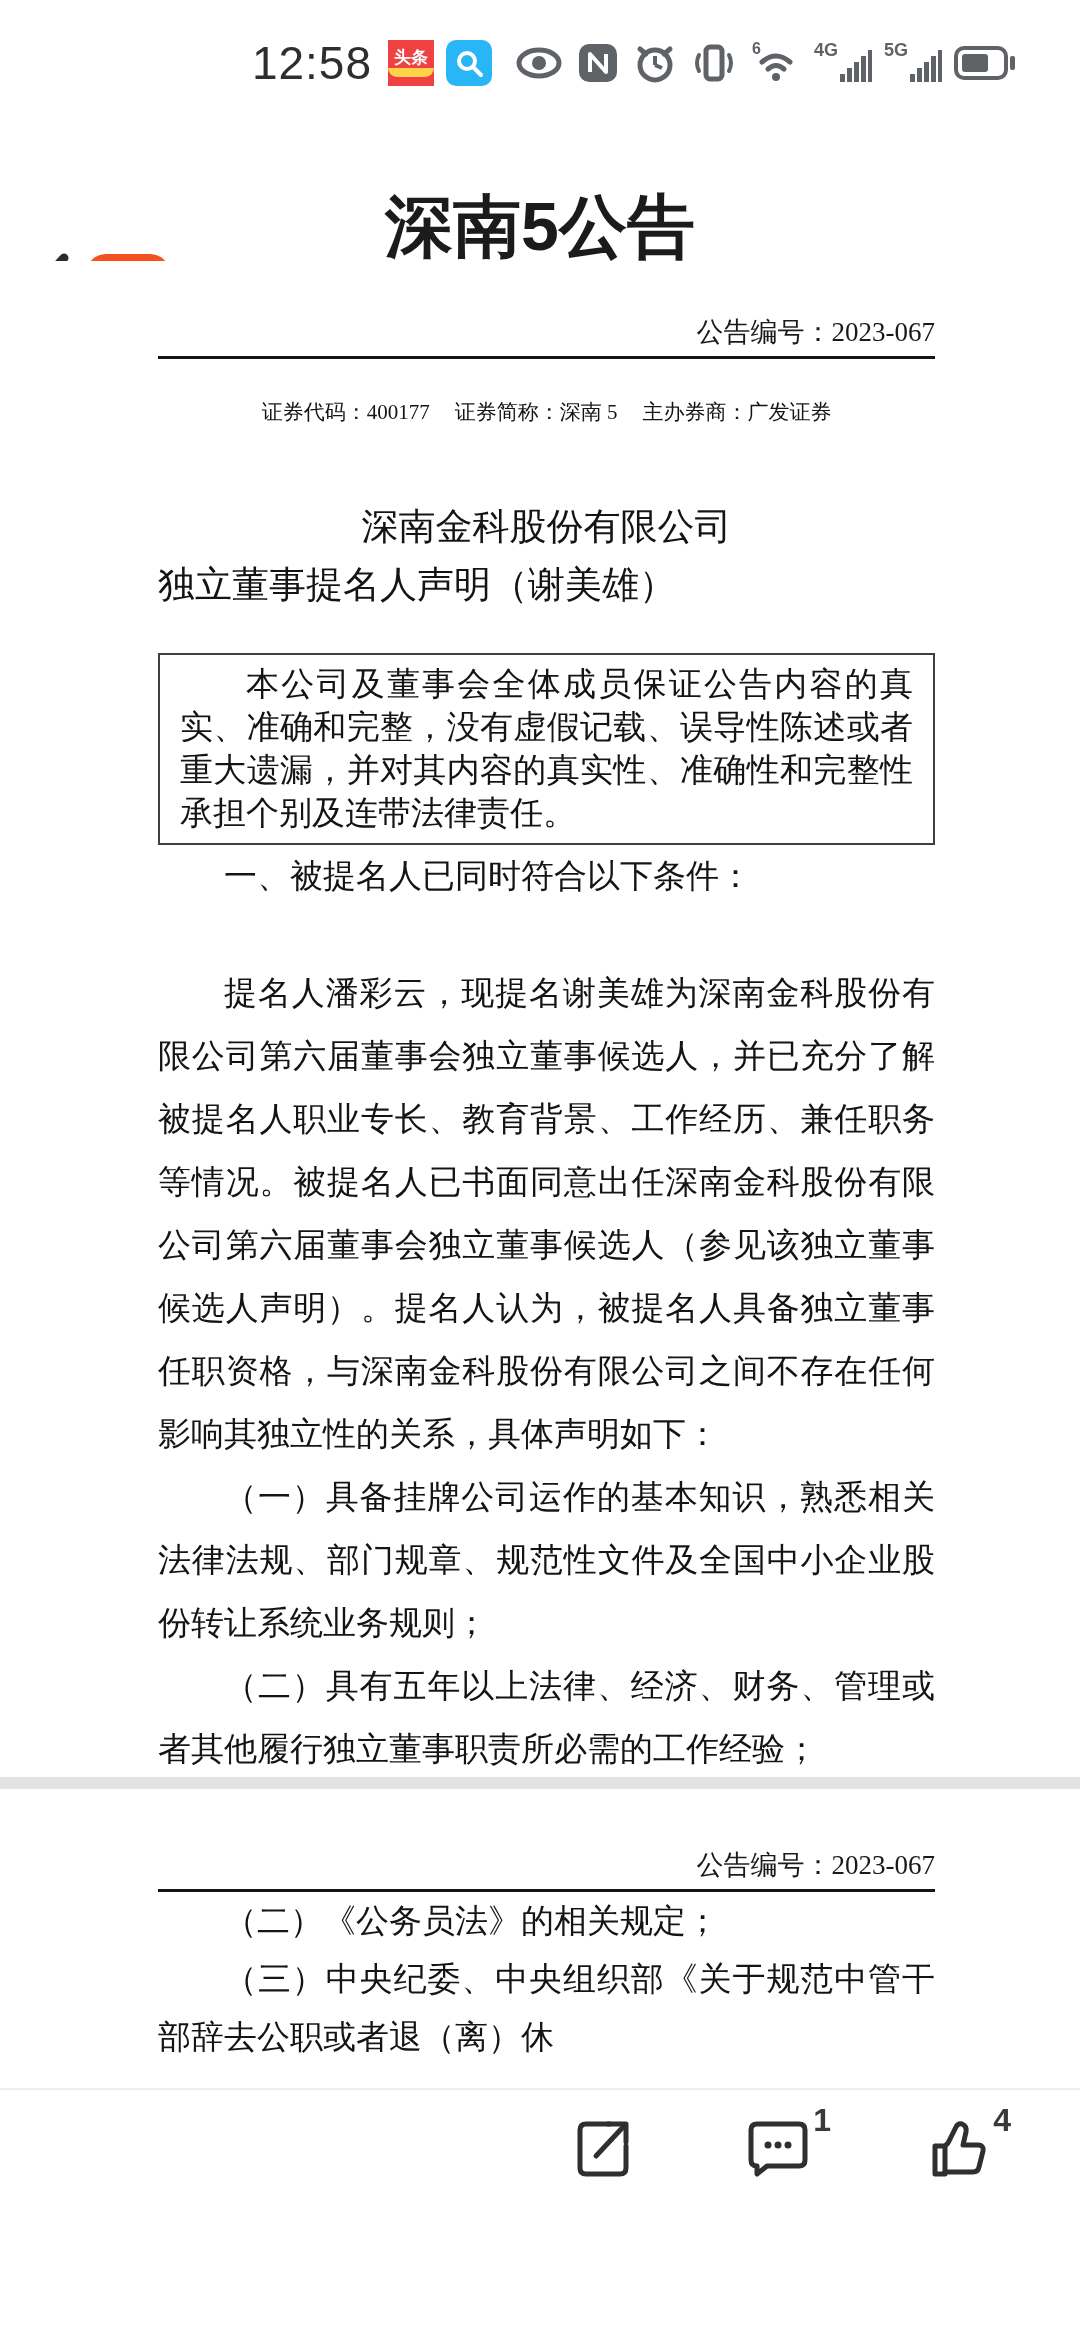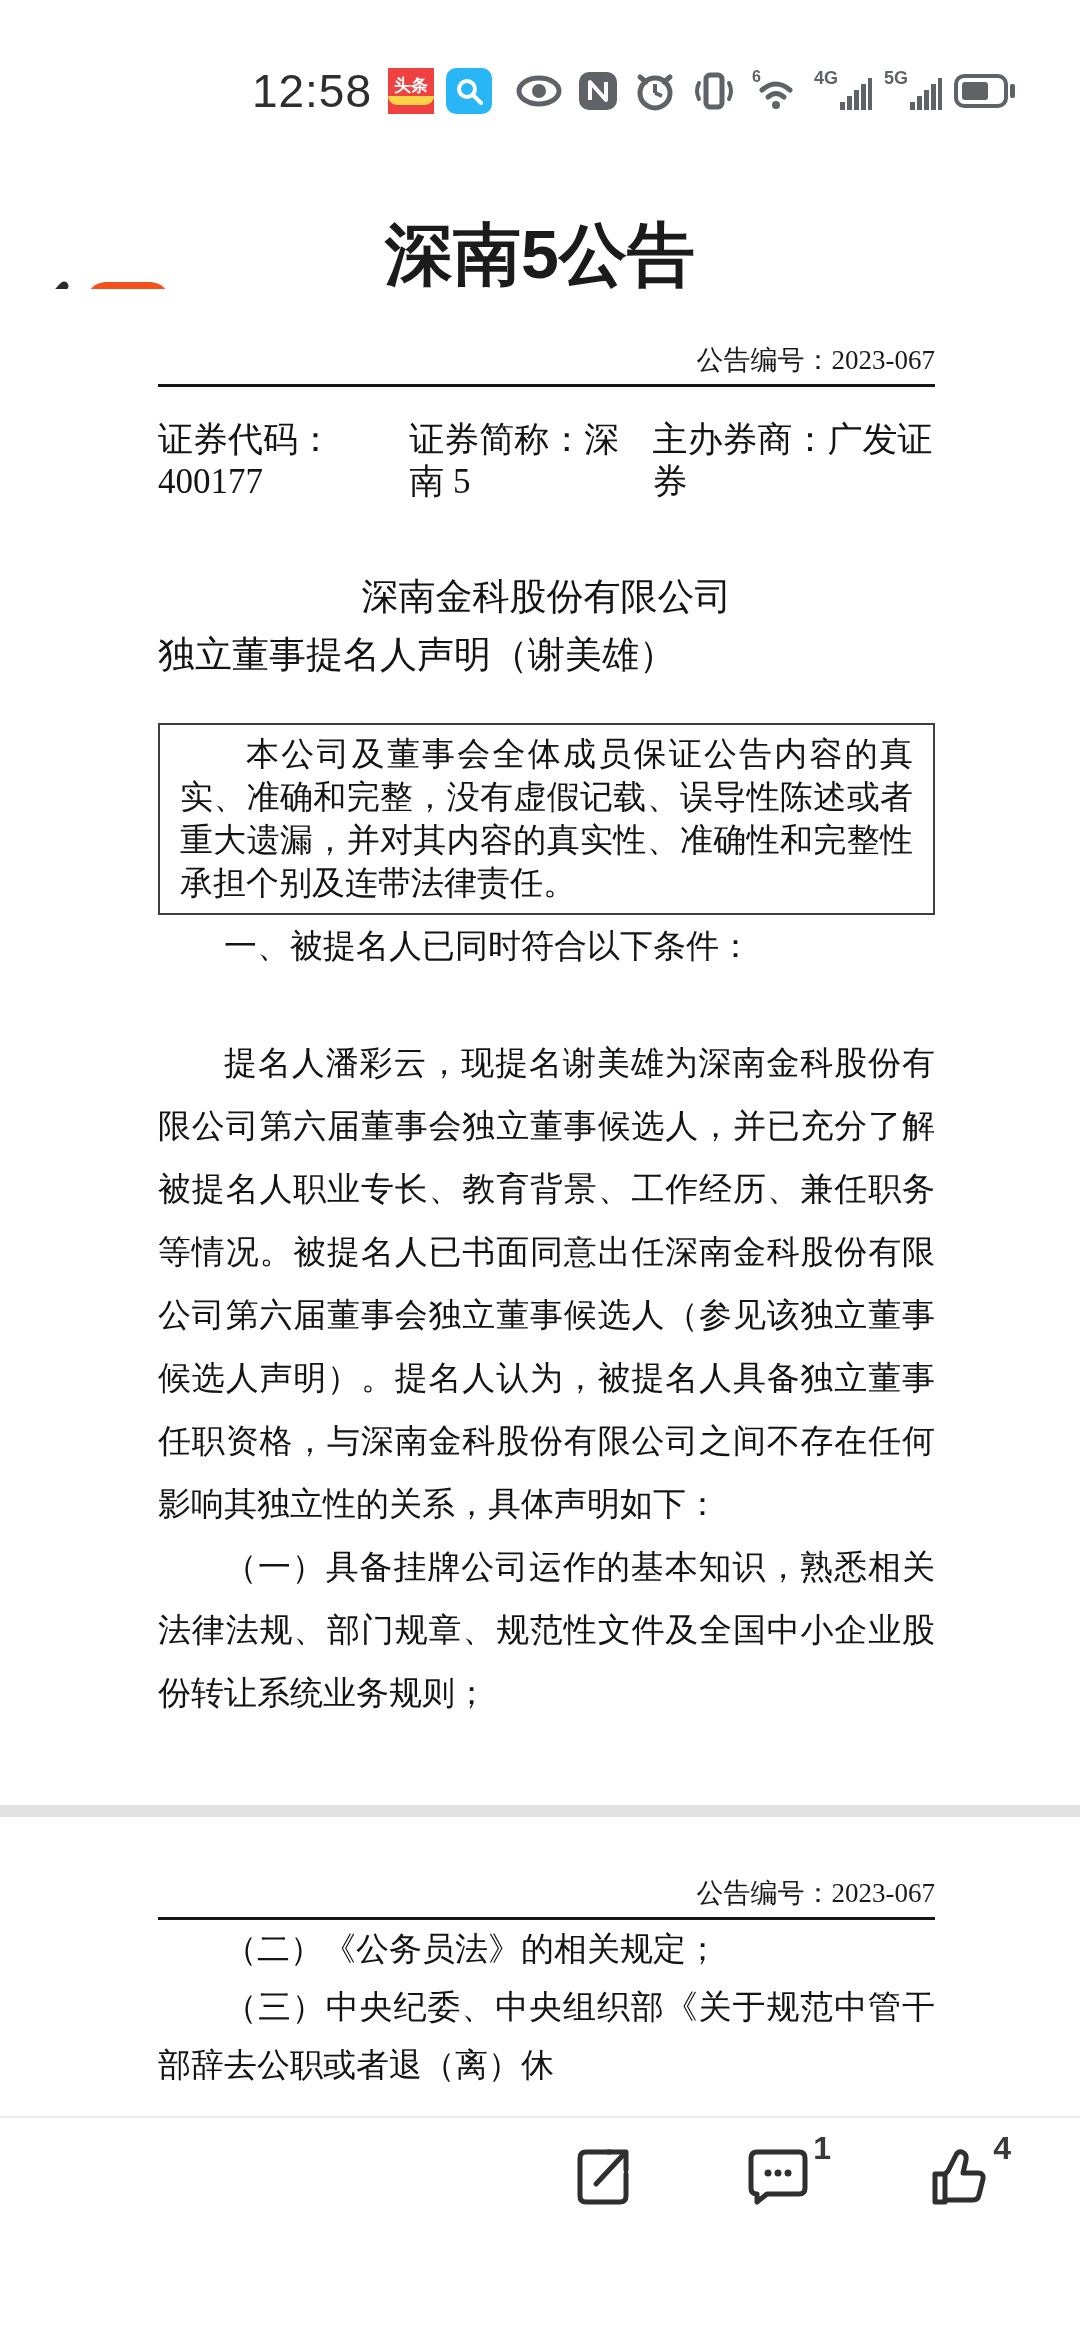--- a/index.html
+++ b/index.html
@@ -1,17 +1,17 @@
 <!DOCTYPE html>
 <html><head>
 <meta charset="utf-8">
 <style>
   html,body{margin:0;padding:0;background:#fff;}
   .screen{position:relative;width:1080px;height:2188px;background:#fff;overflow:hidden;
-          font-family:"Liberation Sans",sans-serif;margin-top:28px;}
+          font-family:"Liberation Sans",sans-serif;}
 
   
   .status-bar{position:absolute;top:0;left:0;right:0;height:92px;background:#fff;}
   .status-cluster{position:absolute;right:64px;top:36px;display:flex;align-items:center;gap:12px;}
   .status-time{font-size:46px;color:#2e2e2e;letter-spacing:1px;margin-right:4px;}
   .badge-app{width:46px;height:46px;border-radius:0;background:#f04142;color:#fff;display:flex;
              flex-direction:column;align-items:center;justify-content:center;font-size:17px;line-height:18px;font-weight:700;}
   .badge-app .strip{width:100%;height:9px;background:#ffd348;border-radius:0 0 9px 9px;margin-top:1px;}
   .badge-search{width:46px;height:46px;border-radius:10px;background:#29b6f6;display:flex;align-items:center;justify-content:center;margin-right:10px;}
   .sysicon{display:block;}
@@ -28,21 +28,21 @@
   .play-btn{position:absolute;left:638px;top:176px;}
   .more-btn{position:absolute;right:38px;top:178px;display:flex;gap:13px;}
   .more-btn i{width:15px;height:15px;border-radius:50%;background:#4a4a4a;display:block;}
 
   
   .doc{font-family:"Liberation Serif","DejaVu Serif",serif;color:#141414;}
   .page1{position:absolute;top:261px;left:0;right:0;height:1516px;background:#fff;
          padding:55px 145px 0 158px;box-sizing:border-box;overflow:hidden;}
   .announce-no{text-align:right;font-size:27px;line-height:33px;color:#1a1a1a;}
   .doc-rule{height:3px;background:#161616;margin-top:7px;}
-  .sec-row{display:flex;justify-content:space-between;margin-top:32px;font-size:35px;line-height:42px;}
+  .sec-row{display:flex;justify-content:center;margin-top:32px;font-size:21px;line-height:42px;gap:25px;}
   .company-name{text-align:center;margin-top:70px;font-size:37px;line-height:48px;}
   .doc-title{text-align:left;margin-top:10px;font-size:37px;line-height:48px;}
   .notice-box{margin-top:44px;border:2px solid #3f3f3f;padding:8px 20px;font-size:33px;line-height:43px;
               text-indent:2em;text-align:justify;}
   .body-text{margin:0;font-size:33px;line-height:63px;text-indent:2em;text-align:justify;}
   .para-first{margin-top:54px;}
   .page-gap{position:absolute;top:1777px;left:0;right:0;height:12px;background:#e2e2e2;}
   .page2{position:absolute;top:1789px;left:0;right:0;height:299px;background:#fff;
          padding:60px 145px 0 158px;box-sizing:border-box;overflow:hidden;}
   .p2-item{margin:0;font-size:33px;line-height:58px;text-indent:2em;text-align:justify;}
@@ -181,20 +181,21 @@
       <span>证券代码：400177</span>
       <span>证券简称：深南 5</span>
       <span>主办券商：广发证券</span>
     </div>
     <div class="company-name">深南金科股份有限公司</div>
     <div class="doc-title">独立董事提名人声明（谢美雄）</div>
     <div class="notice-box">本公司及董事会全体成员保证公告内容的真实、准确和完整，没有虚假记载、误导性陈述或者重大遗漏，并对其内容的真实性、准确性和完整性承担个别及连带法律责任。</div>
     <p class="body-text">一、被提名人已同时符合以下条件：</p>
     <p class="body-text para-first">提名人潘彩云，现提名谢美雄为深南金科股份有限公司第六届董事会独立董事候选人，并已充分了解被提名人职业专长、教育背景、工作经历、兼任职务等情况。被提名人已书面同意出任深南金科股份有限公司第六届董事会独立董事候选人（参见该独立董事候选人声明）。提名人认为，被提名人具备独立董事任职资格，与深南金科股份有限公司之间不存在任何影响其独立性的关系，具体声明如下：</p>
     <p class="body-text">（一）具备挂牌公司运作的基本知识，熟悉相关法律法规、部门规章、规范性文件及全国中小企业股份转让系统业务规则；</p>
+    <p class="body-text">（二）具有五年以上法律、经济、财务、管理或者其他履行独立董事职责所必需的工作经验；</p>
 
   </div>
 
   <div class="page-gap"></div>
 
   <div class="doc page2">
     <div class="announce-no">公告编号：2023-067</div>
     <div class="doc-rule"></div>
     <p class="p2-item">（二）《公务员法》的相关规定；</p>
     <p class="p2-item">（三）中央纪委、中央组织部《关于规范中管干部辞去公职或者退（离）休</p>

